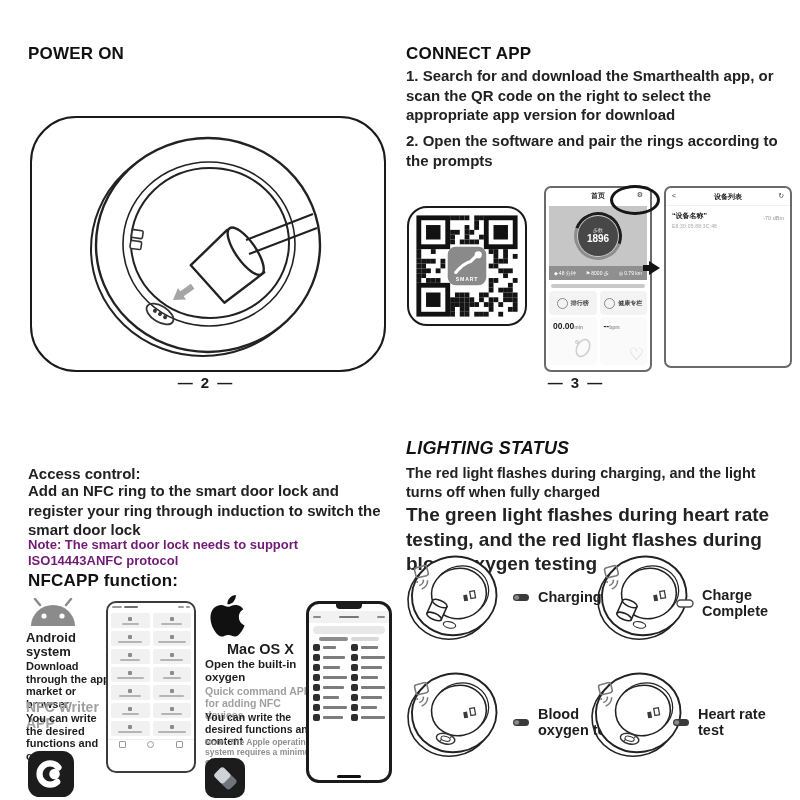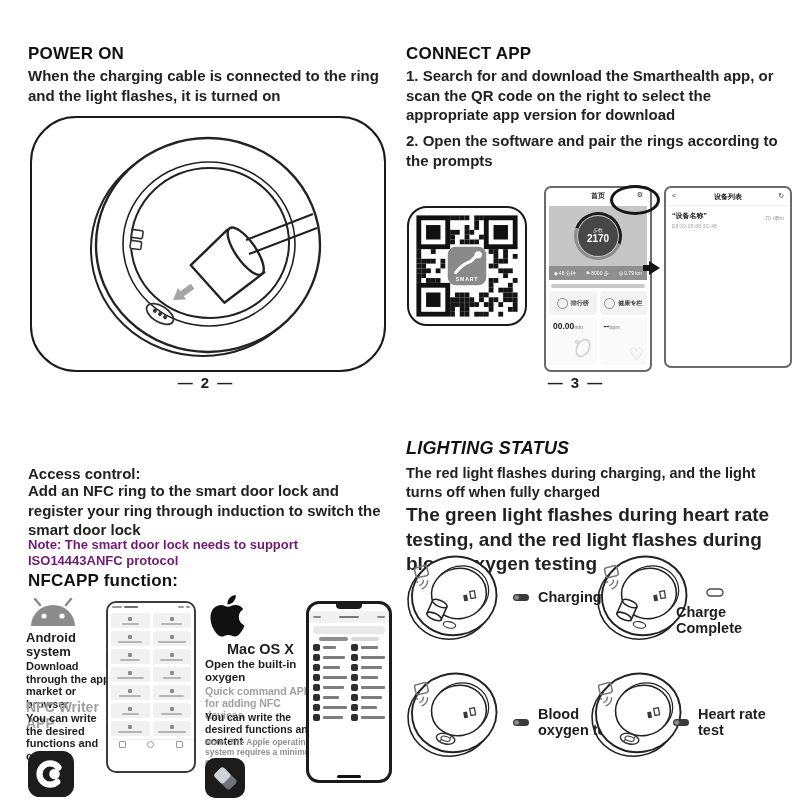--- a/index.html
+++ b/index.html
@@ -83,21 +83,20 @@
   .ring-label{display:flex;align-items:center;gap:8px;}
   .ring-label .txt{font-size:14.5px;font-weight:800;line-height:1.1;}
   .appicon{display:block;}
 </style>
 </head>
 <body>
 
 <div class="page">
 
   <h2 class="abs sec-title" style="left:28px;top:44px;">POWER ON</h2>
-  <p class="abs body-text" style="left:28px;top:66px;width:360px;">When the charging cable is connected to the ring and the light flashes, it is turned on</p>
 
   <div class="abs round-box" style="left:30px;top:116px;width:352px;height:252px;">
     <svg viewBox="0 0 352 252" style="width:100%;height:100%;">
       <ellipse cx="171" cy="131" rx="112" ry="107" fill="none" stroke="#222" stroke-width="2"></ellipse>
       <ellipse cx="176" cy="127" rx="112" ry="107" fill="#fff" stroke="#222" stroke-width="2.4"></ellipse>
       <ellipse cx="177" cy="126" rx="86" ry="82" fill="none" stroke="#222" stroke-width="1.6"></ellipse>
       <ellipse cx="178" cy="125" rx="79" ry="75" fill="#fff" stroke="#222" stroke-width="2"></ellipse>
       <g stroke="#333" fill="#fff" stroke-width="1.6" transform="rotate(8 104 122)">
         <rect x="99" y="112" width="11" height="8" rx="1.5"></rect>
         <rect x="99" y="123" width="11" height="8" rx="1.5"></rect>
@@ -259,21 +258,21 @@
   <div class="abs phone" style="left:544px;top:186px;width:104px;height:182px;">
     <div class="p-head">
       <span class="p-title">首页</span>
       <span class="p-ic" style="right:7px;">⚙</span>
     </div>
     <div class="hero">
       <div class="ringwrap">
         <div class="progress"></div>
         <div class="stepcircle">
           <span class="steplabel">步数</span>
-          <span class="stepval">2170</span>
+          <span class="stepval">1896</span>
         </div>
       </div>
       <div class="statsbar">
         <span><i>◆</i><span>48 分钟</span></span>
         <span><i>⚑</i><span>8000 步</span></span>
         <span><i>◎</i><span>0.79 km</span></span>
       </div>
     </div>
     <div class="noticebar"></div>
     <div class="cardrow">
@@ -563,21 +562,21 @@
         </g>
         <g>
           <g transform="translate(42,74) rotate(24)">
             <path d="M-10,-9 L10,-9 L10,9 L-10,9 Z" fill="#fff" stroke="#222" stroke-width="2"></path>
             <ellipse cx="0" cy="-9" rx="10" ry="4" fill="#fff" stroke="#222" stroke-width="2"></ellipse>
             <ellipse cx="0" cy="9" rx="10" ry="4" fill="#fff" stroke="#222" stroke-width="2"></ellipse>
           </g>
           <ellipse cx="58" cy="93" rx="8" ry="4" fill="none" stroke="#333" stroke-width="1.5" transform="rotate(12 58 93)"></ellipse>
         </g>
       </svg></div>
-  <div class="abs ring-label" style="left:676px;top:588px;flex-direction:column;">
+  <div class="abs ring-label" style="left:676px;top:588px;">
     <svg width="18" height="9" viewBox="0 0 18 9">
         <rect x="1" y="1" width="16" height="7" rx="3.5" fill="#fff" stroke="#4a4a4a" stroke-width="1.4"></rect>
       </svg>
     <span class="txt" style="width:78px;">Charge Complete</span>
   </div>
 
   <div class="abs" style="left:404px;top:664px;width:102px;height:104px;"><svg viewBox="0 0 130 120" style="width:100%;height:100%;">
         <ellipse cx="59" cy="61" rx="54" ry="50" fill="none" stroke="#222" stroke-width="2" transform="rotate(-10 59 61)"></ellipse>
         <ellipse cx="64" cy="56" rx="54" ry="50" fill="#fff" stroke="#222" stroke-width="2.4" transform="rotate(-10 64 56)"></ellipse>
         <ellipse cx="73" cy="50" rx="35" ry="32" fill="none" stroke="#222" stroke-width="1.6" transform="rotate(-10 73 50)"></ellipse>

